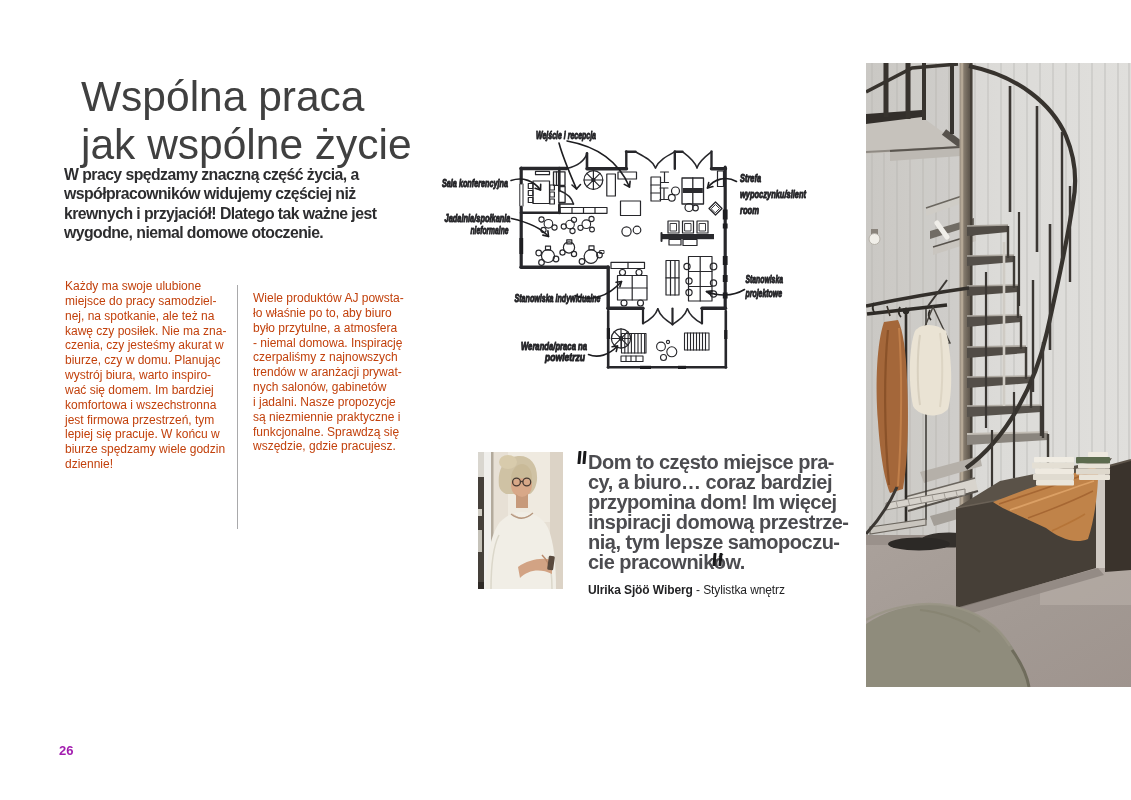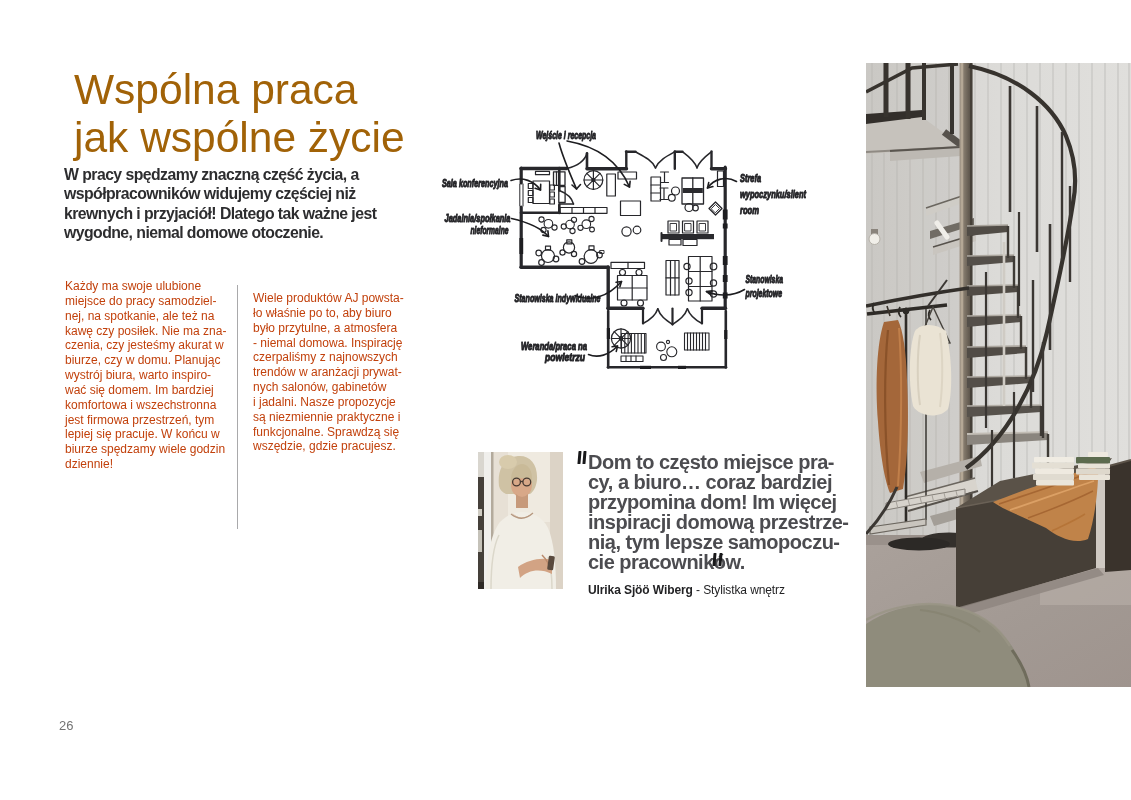--- a/index.html
+++ b/index.html
@@ -1,20 +1,20 @@
 <!DOCTYPE html>
 <html lang="pl"><head>
 <meta charset="utf-8">
 <title>AJ katalog</title>
 <style>
   html,body{margin:0;padding:0;}
   body{width:1131px;height:800px;position:relative;background:#ffffff;overflow:hidden;
        font-family:"Liberation Sans",sans-serif;}
   .abs{position:absolute;}
-  h1{margin:9px;font-weight:400;font-size:42.5px;line-height:48.2px;letter-spacing:0px;color:#a16207;}
+  h1{margin:16px;font-weight:400;font-size:42.5px;line-height:48.2px;letter-spacing:0px;color:#404040;}
   .intro{font-size:15.8px;line-height:19.25px;font-weight:700;color:#2d2d2f;letter-spacing:-0.55px;}
   .cols{font-size:12px;line-height:14.85px;font-weight:400;color:#c2410c;}
   .quote{font-size:20px;line-height:20px;font-weight:700;color:#4c4c50;letter-spacing:-0.5px;}
   .qm{position:absolute;display:flex;gap:2.4px;}
   .qm i{width:3.3px;height:12.6px;background:#18181a;transform:skewX(-5deg);border-radius:0.6px;}
   .caption{font-size:12px;letter-spacing:-0.1px;color:#232325;}
 </style>
 </head>
 <body>
 
@@ -653,13 +653,13 @@
     </g>
 
 <g>
       <path d="M866,624 C888,608 924,601 950,606 C990,613 1018,641 1029,687 L866,687 Z" fill="#8f8c7c"></path>
 <path d="M866,620 C890,606 925,601 950,606 C975,611 997,624 1010,646" stroke="#989584" stroke-width="2.5" fill="none" opacity="0.8"></path>
 <path d="M1012,650 C1022,664 1027,675 1029,687" stroke="#6f6c5c" stroke-width="3" fill="none"></path>
 <path d="M920,610 C940,612 965,620 980,632" stroke="#84816f" stroke-width="2" fill="none" opacity="0.7"></path>
     </g>
 </svg>
 
-<div class="abs" style="left:59px;top:718px;font-size:13px;font-weight:400;color:#737373;">26</div>
+<div class="abs" style="left:59px;top:743px;font-size:13px;font-weight:700;color:#a21caf;">26</div>
 
 </body></html>

